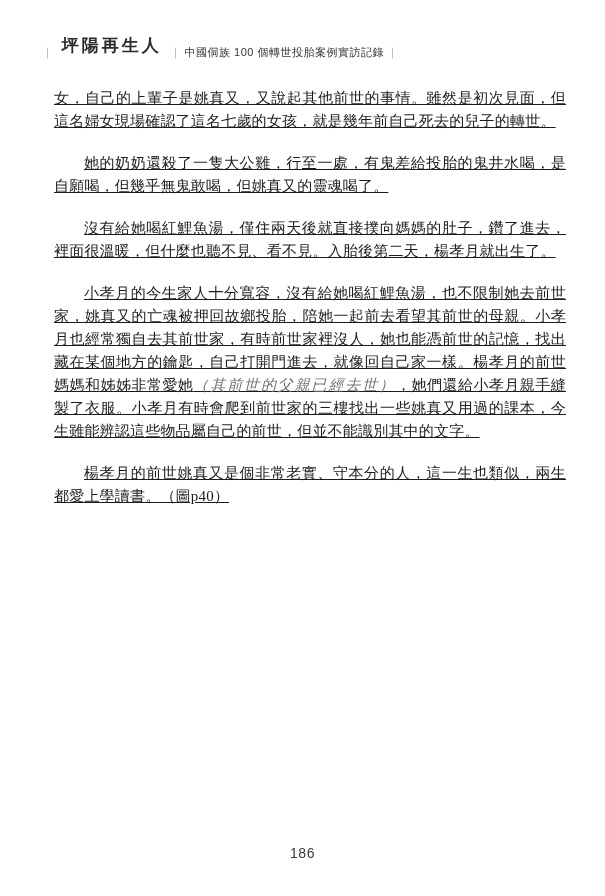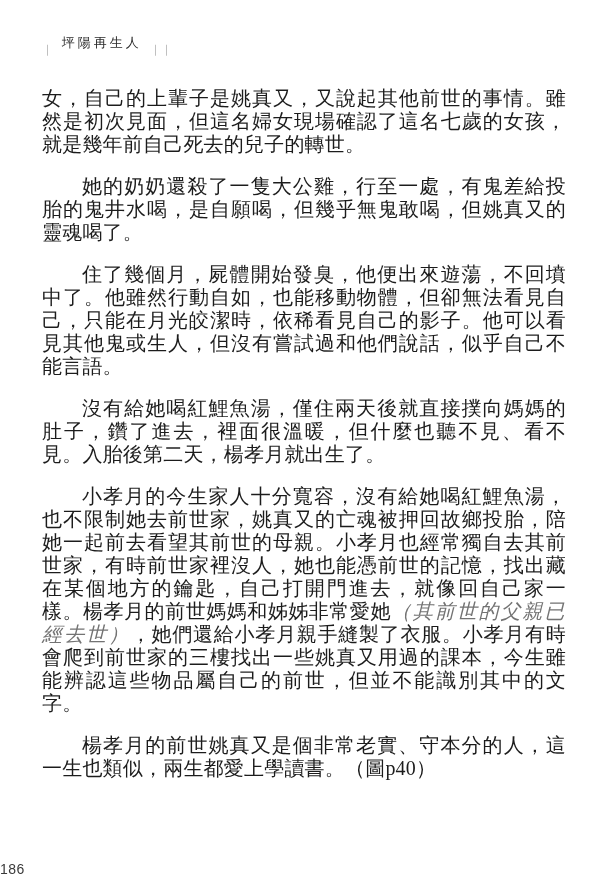--- a/index.html
+++ b/index.html
@@ -26,83 +26,85 @@
     white-space: nowrap;
     color: #2b2b2b;
   }
   .hdr-bar {
     color: #6b6b6b;
     font-size: 11px;
     font-weight: 300;
     transform: scaleX(0.6);
   }
   .hdr-title {
-    font-size: 13px;
-    font-weight: 400;
+    font-size: 17px;
+    font-weight: 700;
     letter-spacing: 3px;
     margin: 0 8px 13px 9px;
   }
   .hdr-subtitle {
     font-family: "Liberation Sans", "DejaVu Sans", sans-serif;
     font-size: 11px;
     letter-spacing: 0.5px;
     color: #333333;
     margin: 0 3px 0 4px;
   }
   .body-text {
     position: absolute;
     top: 87px;
     left: 42px;
     width: 524px;
   }
   .body-text p {
-    margin: 0 0 19px 0;
-    font-size: 20px;
+    margin: 0 0 19px 12px;
+    font-size: 15px;
     line-height: 23px;
     text-align: justify;
     letter-spacing: 0.2px;
+    text-decoration: underline;
   }
   .body-text p.indent {
     text-indent: 2em;
   }
   .kai {
     font-style: italic;
     letter-spacing: 1.6px;
     color: #737373;
   }
   .footer {
     position: absolute;
     left: 0;
-    bottom: 18px;
+    bottom: 34px;
     width: 100%;
+    text-align: center;
   }
   .page-number {
     font-family: "Liberation Sans", "DejaVu Sans", sans-serif;
     font-size: 14px;
     font-weight: 300;
     color: #3a3a3a;
     letter-spacing: 0.5px;
   }
 </style>
 </head>
 <body>
 
 <div class="page">
 
   <div class="running-header">
     <span class="hdr-bar">｜</span>
     <span class="hdr-title">坪陽再生人</span>
     <span class="hdr-bar">｜</span>
+    <span class="hdr-subtitle">中國侗族 100 個轉世投胎案例實訪記錄</span>
     <span class="hdr-bar">｜</span>
   </div>
 
   <div class="body-text">
     <p><span>女，自己的上輩子是姚真又，又說起其他前世的事情。雖然是初次見面，但這名婦女現場確認了這名七歲的女孩，就是幾年前自己死去的兒子的轉世。</span></p>
     <p class="indent"><span>她的奶奶還殺了一隻大公雞，行至一處，有鬼差給投胎的鬼井水喝，是自願喝，但幾乎無鬼敢喝，但姚真又的靈魂喝了。</span></p>
-    <p class="indent"><span>住了幾個月，屍體開始發臭，他便出來遊蕩，不回墳中了。他雖然行動自如，也能移動物體，但卻無法看見自己，只能在月光皎潔時，依稀看見自己的影子。他可以看見其他鬼或生人，但沒有嘗試過和他們說話，似乎自己不能言語。</span></p>
     <p class="indent"><span>沒有給她喝紅鯉魚湯，僅住兩天後就直接撲向媽媽的肚子，鑽了進去，裡面很溫暖，但什麼也聽不見、看不見。入胎後第二天，楊孝月就出生了。</span></p>
     <p class="indent"><span>小孝月的今生家人十分寬容，沒有給她喝紅鯉魚湯，也不限制她去前世家，姚真又的亡魂被押回故鄉投胎，陪她一起前去看望其前世的母親。小孝月也經常獨自去其前世家，有時前世家裡沒人，她也能憑前世的記憶，找出藏在某個地方的鑰匙，自己打開門進去，就像回自己家一樣。楊孝月的前世媽媽和姊姊非常愛她</span><span class="kai">（其前世的父親已經去世）</span><span>，她們還給小孝月親手縫製了衣服。小孝月有時會爬到前世家的三樓找出一些姚真又用過的課本，今生雖能辨認這些物品屬自己的前世，但並不能識別其中的文字。</span></p>
     <p class="indent"><span>楊孝月的前世姚真又是個非常老實、守本分的人，這一生也類似，兩生都愛上學讀書。（圖p40）</span></p>
   </div>
 
   <div class="footer">
     <span class="page-number">186</span>
   </div>
 
 </div>

